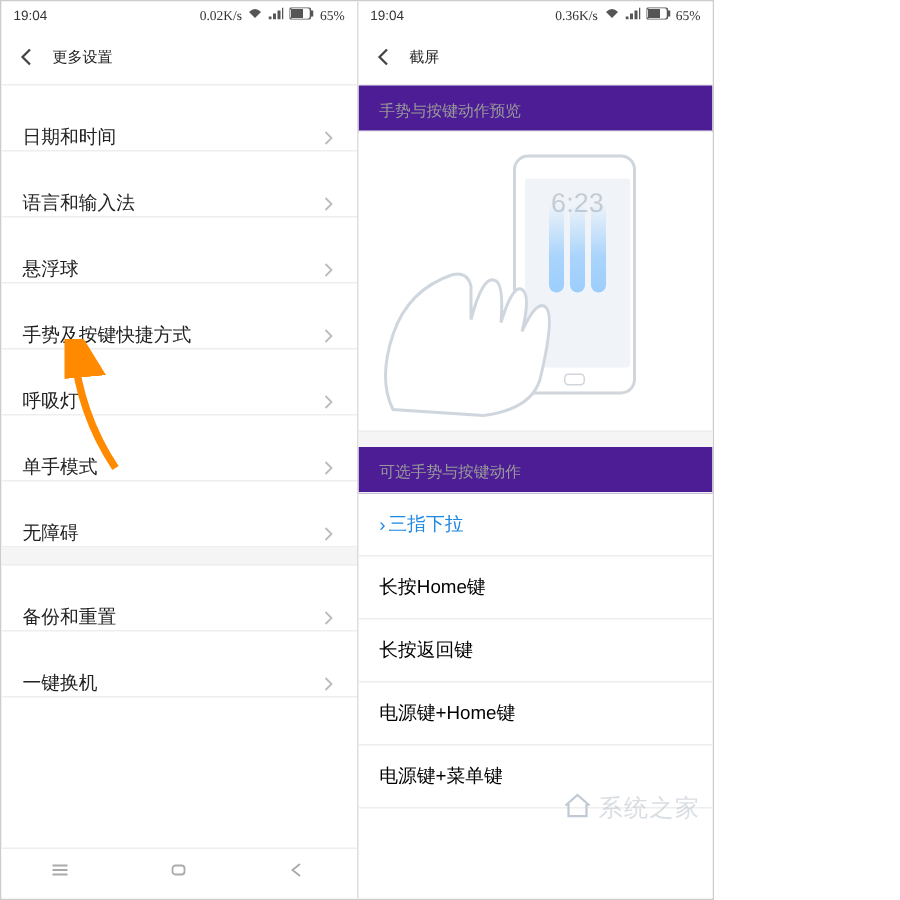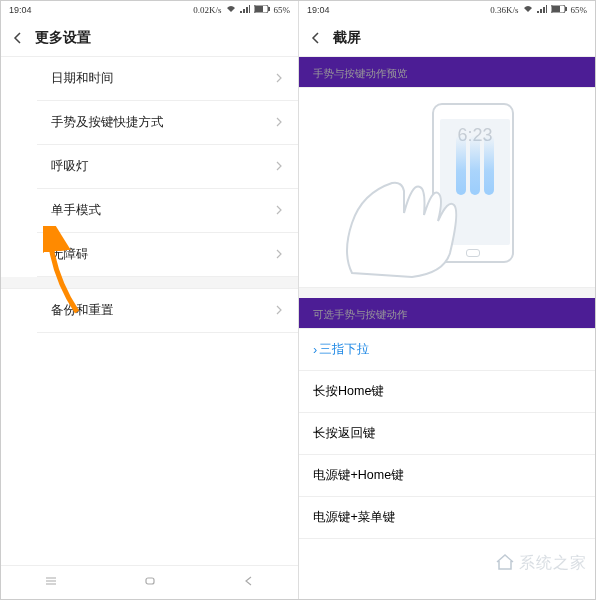--- a/index.html
+++ b/index.html
@@ -1,52 +1,52 @@
 <!DOCTYPE html>
 <html><head>
 <meta charset="utf-8">
 <style>
   * { margin: 0; padding: 0; box-sizing: border-box; }
   html, body { width: 600px; height: 600px; overflow: hidden; font-family: -apple-system, "Helvetica Neue", Arial, sans-serif; }
   body { background: #fff; position: relative; }
 
-  .wrap { display: flex; width: 596px; height: 600px; border: 1px solid #ccc; position: relative; }
+  .wrap { display: flex; width: 476px; height: 600px; border: 1px solid #ccc; position: relative; }
   .pane { width: 300px; height: 598px; background: #fff; position: relative; overflow: hidden; }
   .pane + .pane { border-left: 1px solid #ddd; }
 
   .statusbar { height: 18px; display: flex; align-items: center; justify-content: space-between; padding: 0 8px; font-size: 9px; color: #333; }
   .statusbar .right { display: flex; gap: 4px; align-items: center; font-family: Liberation Serif, serif; }
   .status-ico { display: inline-block; }
 
   .titlebar { height: 38px; display: flex; align-items: center; padding: 0 10px; border-bottom: 1px solid #eee; }
   .back { width: 14px; height: 14px; margin-right: 10px; }
   .back svg { width: 14px; height: 14px; stroke: #444; }
-  .title { font-size: 14px; color: #222; font-weight: 700; }
+  .title { font-size: 10px; color: #222; font-weight: 400; }
 
   .list { }
-  .row { height: 44px; display: flex; align-items: center; justify-content: space-between; padding: 0 14px; border-bottom: 1px solid #eee; font-size: 12.5px; color: #222; margin-left: 36px; }
+  .row { height: 44px; display: flex; align-items: flex-end; justify-content: space-between; padding: 0 14px; border-bottom: 1px solid #eee; font-size: 12.5px; color: #222; }
   .row .chev svg { width: 10px; height: 10px; stroke: #bbb; }
   .gap { height: 12px; background: #f5f5f5; border-bottom: 1px solid #eee; }
 
   .section-label { padding: 10px 14px 6px; font-size: 10.5px; color: #999; background: #4c1d95; border-bottom: 1px solid #eee; }
 
   .navbar { position: absolute; bottom: 0; left: 0; right: 0; height: 34px; display: flex; justify-content: space-around; align-items: center; border-top: 1px solid #eee; background: #fff; }
   .navbtn svg { width: 14px; height: 14px; stroke: #aaa; fill: none; }
 
   .preview { height: 200px; display: flex; align-items: center; justify-content: center; flex-direction: column; border-bottom: 1px solid #eee; position: relative; }
   .after-preview-gap { height: 10px; background: #f5f5f5; }
 
   .option { height: 42px; display: flex; align-items: center; padding: 0 14px; border-bottom: 1px solid #eee; font-size: 12.5px; color: #000000; }
   .option.selected { color: #1e88e5; }
   .option.selected::before { content: "›"; color: #1e88e5; margin-right: 4px; font-size: 14px; margin-left: -10px; display: none; }
   .sel-caret { color: #1e88e5; margin-right: 2px; }
 
   .arrow-overlay { position: absolute; left: 42px; top: 225px; pointer-events: none; }
 
-  .watermark { position: absolute; right: 8px; bottom: 24px; font-size: 16px; color: rgba(180,190,200,0.5); pointer-events: none; letter-spacing: 1px; }
+  .watermark { position: absolute; right: 8px; bottom: 48px; font-size: 16px; color: rgba(180,190,200,0.5); pointer-events: none; letter-spacing: 1px; }
   .wm-ico { display:inline-block; vertical-align: middle; margin-right:4px; }
 
   
   .phone-ill { position: relative; width: 150px; height: 170px; }
   .phone-outline { position: absolute; left: 60px; top: 0; width: 82px; height: 160px; border: 2px solid #d0d6dc; border-radius: 10px; background: #fff; }
   .phone-screen { position: absolute; left: 6px; top: 14px; width: 70px; height: 126px; background: #f0f4f8; border-radius: 2px; }
   .phone-time { font-size: 18px; color: #c5ccd4; font-weight: 200; text-align: center; padding-top: 6px; }
   .phone-home { position: absolute; left: 50%; bottom: 4px; width: 14px; height: 8px; margin-left: -7px; border: 1.5px solid #d0d6dc; border-radius: 3px; }
   .hand { position: absolute; left: -40px; top: 40px; width: 140px; height: 140px; }
   .finger-trail { position: absolute; top: 32px; width: 10px; height: 60px; border-radius: 6px; background: linear-gradient(to bottom, rgba(100,180,255,0) 0%, rgba(100,180,255,0.5) 60%, rgba(100,180,255,0.6) 100%); }
@@ -93,20 +93,32 @@
     </div>
 
     <div class="list" id="left-rows">
         <div class="row">
           <span>日期和时间</span>
           <span class="chev"><svg viewBox="0 0 10 10" fill="none" stroke-width="1.2">
               <path d="M3 1 L7 5 L3 9"></path>
             </svg></span>
         </div>
         <div class="row">
+          <span>语言和输入法</span>
+          <span class="chev"><svg viewBox="0 0 10 10" fill="none" stroke-width="1.2">
+              <path d="M3 1 L7 5 L3 9"></path>
+            </svg></span>
+        </div>
+        <div class="row">
+          <span>悬浮球</span>
+          <span class="chev"><svg viewBox="0 0 10 10" fill="none" stroke-width="1.2">
+              <path d="M3 1 L7 5 L3 9"></path>
+            </svg></span>
+        </div>
+        <div class="row">
           <span>手势及按键快捷方式</span>
           <span class="chev"><svg viewBox="0 0 10 10" fill="none" stroke-width="1.2">
               <path d="M3 1 L7 5 L3 9"></path>
             </svg></span>
         </div>
         <div class="row">
           <span>呼吸灯</span>
           <span class="chev"><svg viewBox="0 0 10 10" fill="none" stroke-width="1.2">
               <path d="M3 1 L7 5 L3 9"></path>
             </svg></span>
@@ -121,20 +133,26 @@
           <span>无障碍</span>
           <span class="chev"><svg viewBox="0 0 10 10" fill="none" stroke-width="1.2">
               <path d="M3 1 L7 5 L3 9"></path>
             </svg></span>
         </div>
       </div>
     <div class="gap"></div>
     <div class="list" id="left-rows2">
         <div class="row">
           <span>备份和重置</span>
+          <span class="chev"><svg viewBox="0 0 10 10" fill="none" stroke-width="1.2">
+              <path d="M3 1 L7 5 L3 9"></path>
+            </svg></span>
+        </div>
+        <div class="row">
+          <span>一键换机</span>
           <span class="chev"><svg viewBox="0 0 10 10" fill="none" stroke-width="1.2">
               <path d="M3 1 L7 5 L3 9"></path>
             </svg></span>
         </div>
       </div>
 
     <div class="navbar">
       <span class="navbtn"><svg viewBox="0 0 14 14" stroke-width="1.2">
             <path d="M2 4h10M2 7h10M2 10h10"></path>
           </svg></span>

